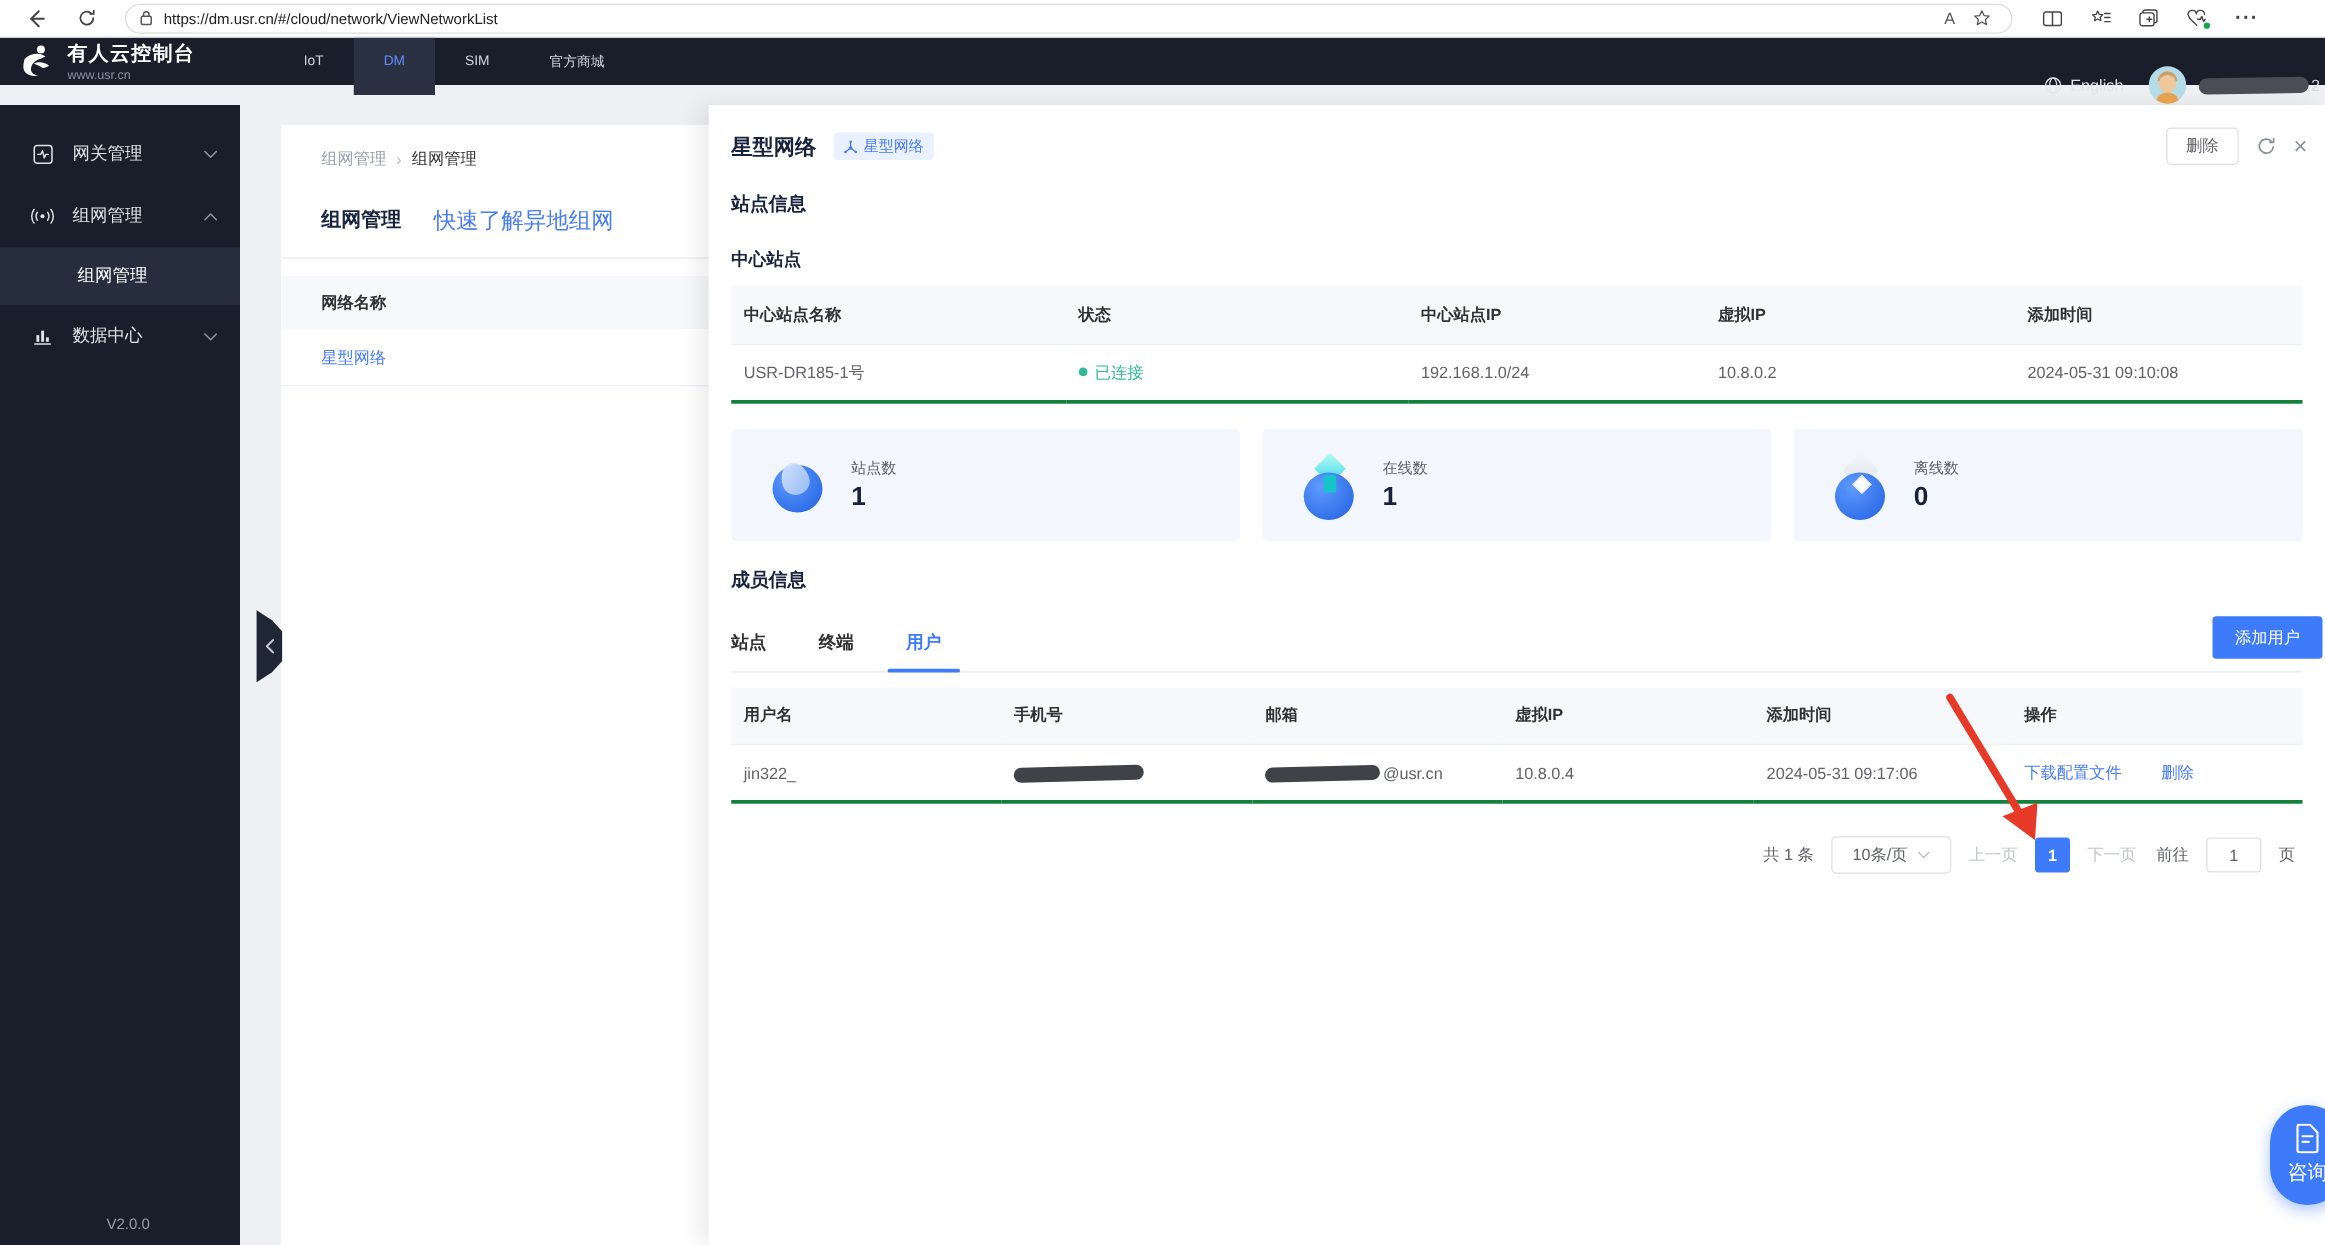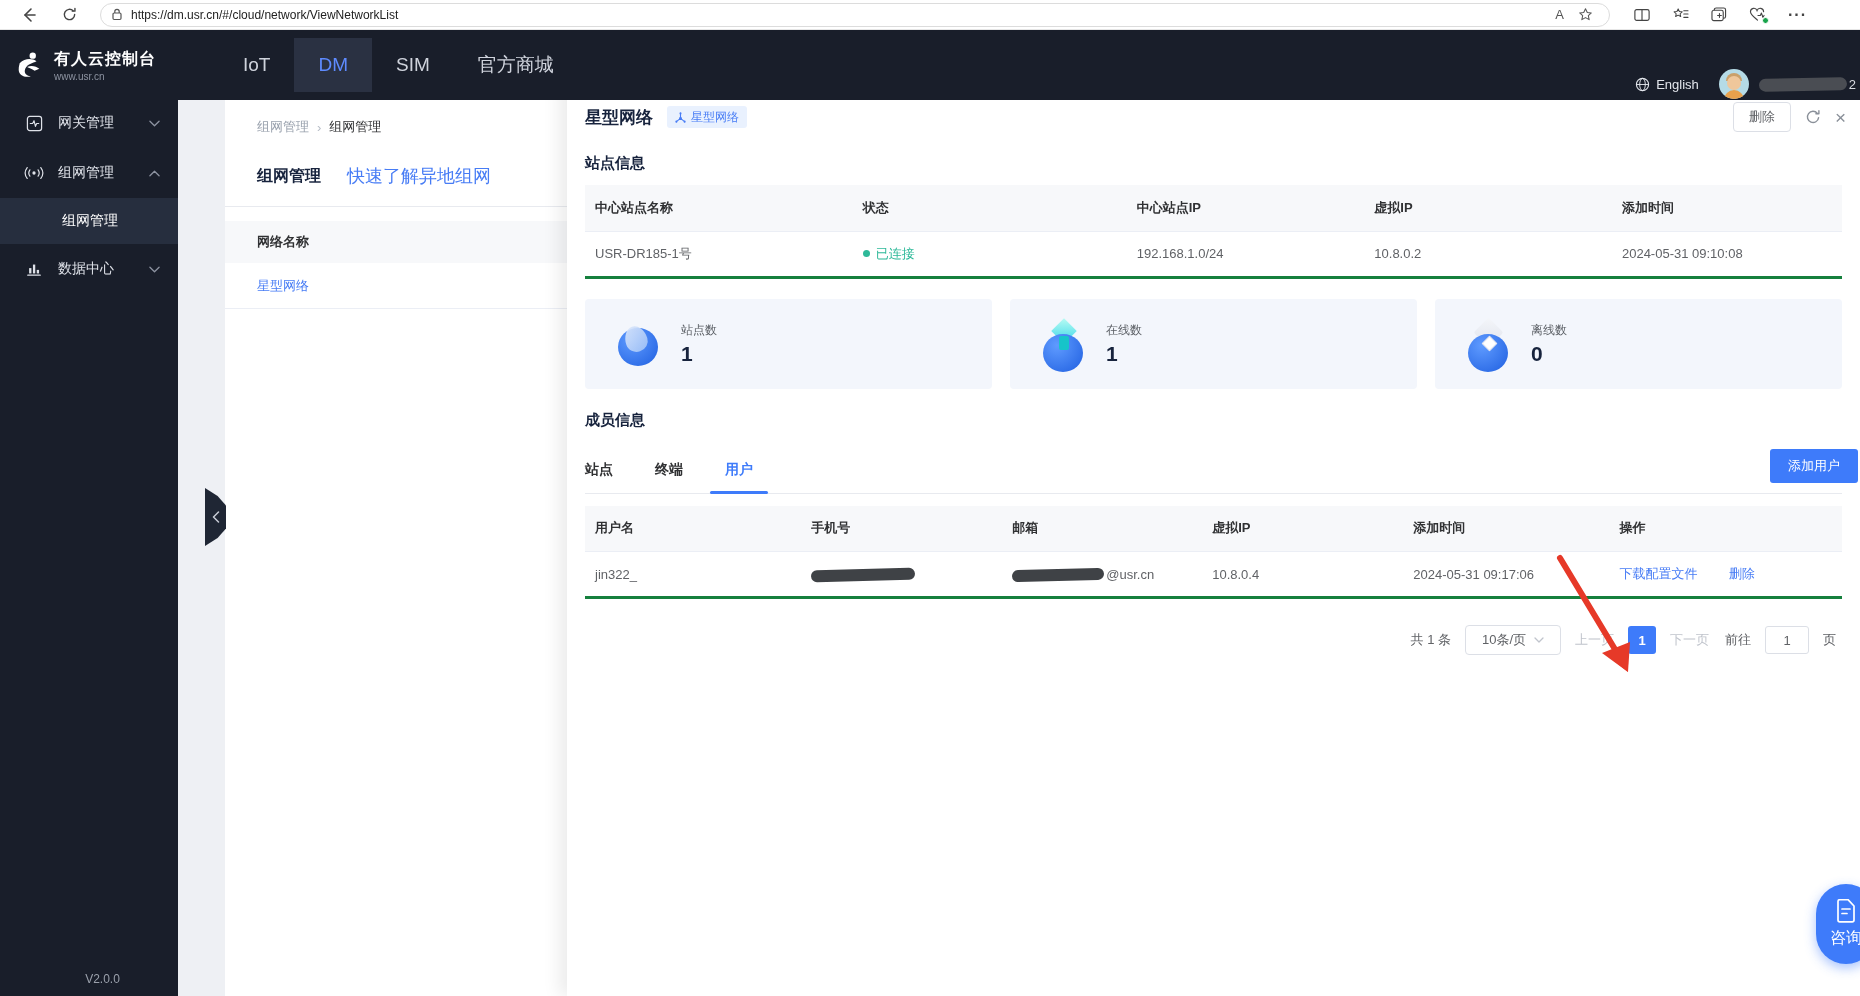--- a/index.html
+++ b/index.html
@@ -12,40 +12,40 @@
   .b-back { margin-left:16px; }
   .b-refresh { margin-left:14px; }
   .url-pill { margin-left:18px; width:1510px; height:24px; background:#fff; border:1px solid #dcdcdc; border-radius:12px; display:flex; align-items:center; padding:0 10px; }
   .url-text { font-size:12px; color:#222; margin-left:8px; flex:1; white-space:nowrap; overflow:hidden; }
   .pill-right { display:flex; align-items:center; gap:14px; margin-right:6px; color:#555; }
   .toolbar-icons { display:flex; align-items:center; gap:22px; margin-left:24px; color:#444; }
   .essentials-wrap { position:relative; }
   .ess-dot { position:absolute; right:-3px; bottom:-2px; width:7px; height:7px; border-radius:50%; background:#17a34a; border:1px solid #fff; }
 
   
-  .app-header { position:absolute; left:0; top:30px; width:1860px; height:70px; background:#191e2a; display:flex; align-items:center; z-index:40; }
+  .app-header { position:absolute; left:0; top:30px; width:1860px; height:38px; background:#191e2a; display:flex; align-items:center; z-index:40; }
   .logo-zone { width:205px; display:flex; align-items:center; padding-left:12px; }
   .logo-mark { width:34px; height:34px; display:flex; align-items:center; justify-content:center; }
   .logo-texts { margin-left:8px; }
   .logo-title { color:#ffffff; font-size:16px; font-weight:bold; letter-spacing:1px; }
   .logo-sub { color:#8d93a1; font-size:10px; margin-top:1px; }
   .top-nav { display:flex; align-items:stretch; height:54px; margin-left:14px; }
-  .nav-tab { padding:0 24px; display:flex; align-items:center; font-size:19px; color:#cfd3dc; cursor:pointer; }
+  .nav-tab { padding:0 24px; display:flex; align-items:center; font-size:11px; color:#cfd3dc; cursor:pointer; }
   .nav-tab.active { background:#2a3142; color:#5e8bff; }
   .header-right { margin-left:auto; display:flex; align-items:center; gap:10px; padding-right:4px;margin-top:38px; }
   .lang { color:#e3e6ec; font-size:13px; display:flex; align-items:center; gap:6px; cursor:pointer; }
   .avatar { width:30px; height:30px; border-radius:50%; background:#b5dbe6; position:relative; overflow:hidden; margin-left:10px; }
   .avatar .face { position:absolute; left:8px; top:7px; width:14px; height:14px; border-radius:50%; background:#efc79b; }
   .avatar .hair { position:absolute; left:7px; top:4px; width:16px; height:8px; border-radius:8px 8px 0 0; background:#caa06a; }
   .avatar .bust { position:absolute; left:5px; top:21px; width:20px; height:10px; border-radius:10px 10px 0 0; background:#e8a14c; }
   .name-scribble { width:88px; height:13px; background:#4a4d53; border-radius:7px; transform:rotate(-1deg); }
   .name-suffix { color:#d7dae0; font-size:13px; }
 
   
-  .sidebar { position:absolute; left:0; top:84px; width:178px; height:912px; background:#191e2a; z-index:30; }
+  .sidebar { position:absolute; left:0; top:84px; width:192px; height:912px; background:#191e2a; z-index:30; }
   .menu { padding-top:14px; }
   .menu-item { height:50px; display:flex; align-items:center; padding:0 18px 0 24px; color:#dfe2e9; font-size:14px; cursor:pointer; }
   .menu-item .mi-icon { width:20px; display:flex; justify-content:center; margin-right:14px; color:#dfe2e9; }
   .menu-item .chev { margin-left:auto; color:#8d93a1; }
   .submenu-item { height:46px; display:flex; align-items:center; padding-left:62px; color:#ffffff; font-size:14px; background:#262e3e; cursor:pointer; }
   .version { position:absolute; left:0; bottom:10px; width:205px; text-align:center; color:#9aa0ab; font-size:12px; }
   .collapse-handle { position:absolute; left:205px; top:488px; width:21px; height:58px; background:#1f2634; clip-path:polygon(0 0,60% 14%,100% 30%,100% 70%,60% 86%,0 100%); display:flex; align-items:center; justify-content:center; color:#c8ccd6; cursor:pointer; z-index:31; }
 
   
   .list-card { position:absolute; left:225px; top:100px; width:420px; height:896px; background:#fff; z-index:10; }
@@ -320,20 +320,21 @@
         <svg width="16" height="16" viewBox="0 0 16 16">
             <path d="M13.6 8.6 a5.6 5.6 0 1 1 -1.2 -4.2" stroke="#8a9099" stroke-width="1.4" fill="none" stroke-linecap="round"></path>
             <path d="M13.9 1.8 V4.8 H10.9" stroke="#8a9099" stroke-width="1.4" fill="none" stroke-linecap="round" stroke-linejoin="round"></path>
           </svg>
       </span>
       <span class="icon-btn close-glyph">×</span>
     </div>
   </div>
 
   <div class="section-title">站点信息</div>
+  <div class="sub-title">中心站点</div>
 
   <table class="data">
     <colgroup>
         <col style="width:21.3%">
         <col style="width:21.8%">
         <col style="width:18.9%">
         <col style="width:19.7%">
         <col style="width:18.3%">
       </colgroup>
     <thead>

